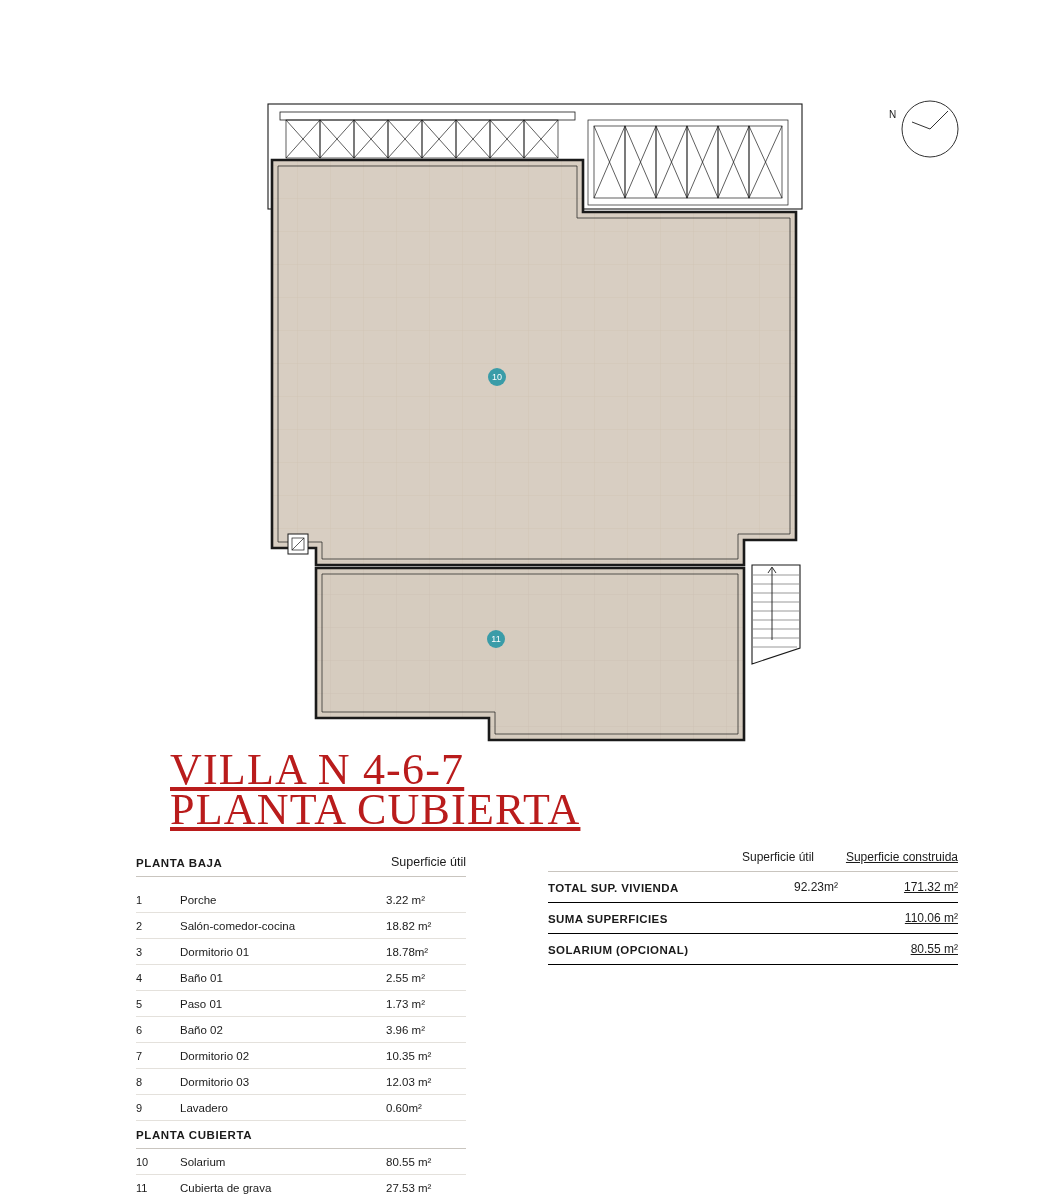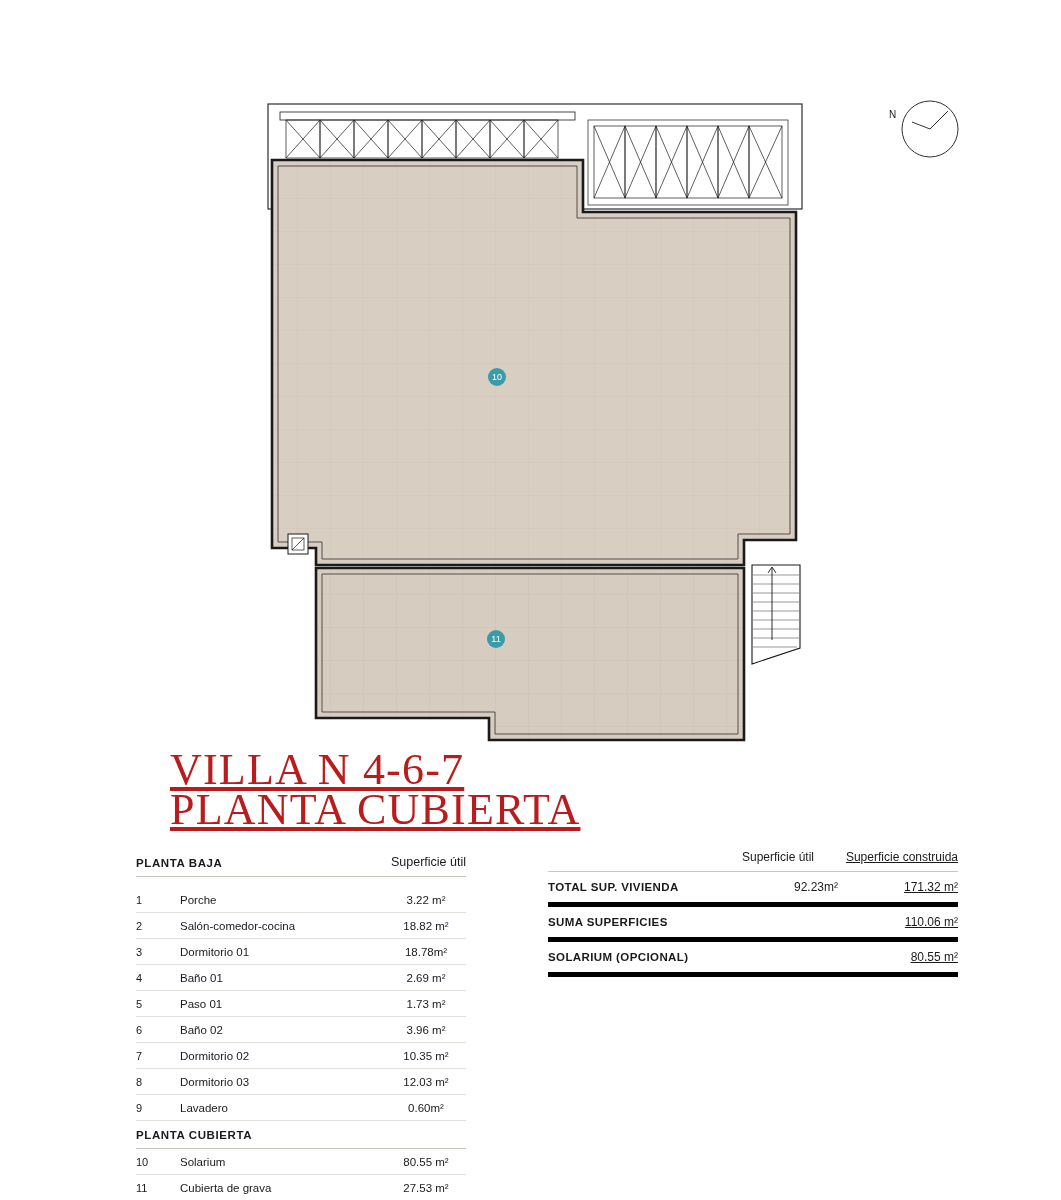--- a/index.html
+++ b/index.html
@@ -107,21 +107,21 @@
     color: #1a1a1a;
   }
   .lt-name {
     flex: 1 1 auto;
     font-size: 11.5px;
     color: #1a1a1a;
     padding-left: 18px;
   }
   .lt-val {
     flex: none;
-    text-align: center;
+    text-align: left;
     font-size: 11.5px;
     color: #1a1a1a;
     min-width: 80px;
   }
   .lt-subhead {
     font-weight: bold;
     letter-spacing: 0.6px;
     font-size: 11.5px;
     padding: 8px 0 7px 0;
     border-bottom: 1px solid #c9c5bf;
@@ -137,23 +137,23 @@
   }
   .rt-header {
     display: flex;
     justify-content: flex-end;
     padding-bottom: 7px;
     border-bottom: 1px solid #c9c5bf;
   }
   .rt-header .rt-c2 { text-align: left; }
   .rt-row {
     display: flex;
-    align-items: center;
+    align-items: flex-end;
     padding: 8px 0 8px 0;
-    border-bottom: 5px solid #000000;
+    border-bottom: 1px solid #000000;
   }
   .rt-c1 {
     flex: 1 1 auto;
     font-weight: bold;
     letter-spacing: 0.4px;
     font-size: 11.5px;
   }
   .rt-c2 {
     flex: none;
     width: 96px;
@@ -303,21 +303,21 @@
     <div class="lt-val">18.82 m²</div>
   </div>
   <div class="lt-row">
     <div class="lt-num">3</div>
     <div class="lt-name">Dormitorio 01</div>
     <div class="lt-val">18.78m²</div>
   </div>
   <div class="lt-row">
     <div class="lt-num">4</div>
     <div class="lt-name">Baño 01</div>
-    <div class="lt-val">2.69 m²</div>
+    <div class="lt-val">2.55 m²</div>
   </div>
   <div class="lt-row">
     <div class="lt-num">5</div>
     <div class="lt-name">Paso 01</div>
     <div class="lt-val">1.73 m²</div>
   </div>
   <div class="lt-row">
     <div class="lt-num">6</div>
     <div class="lt-name">Baño 02</div>
     <div class="lt-val">3.96 m²</div>

